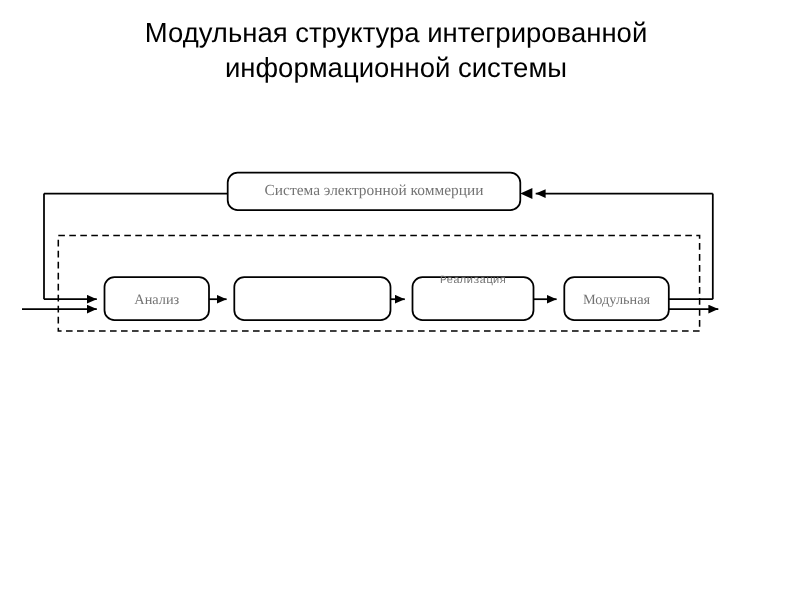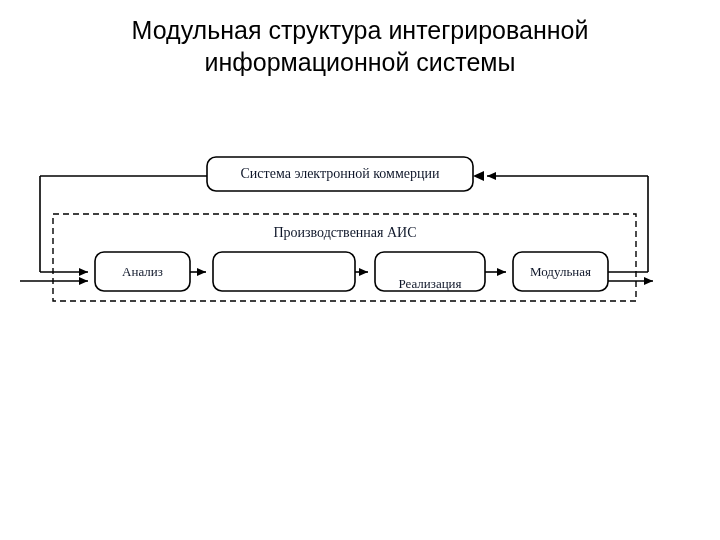--- a/index.html
+++ b/index.html
@@ -31,21 +31,21 @@
     position: absolute;
     left: 0;
     top: 0;
   }
   .node-label {
     position: absolute;
     display: flex;
     align-items: center;
     justify-content: center;
     font-family: "Liberation Serif", serif;
-    color: #0f172a;
+    color: #737373;
     text-align: center;
     pointer-events: none;
   }
   #label-ecommerce {
     left: 207px;
     top: 157px;
     width: 266px;
     height: 34px;
     font-size: 14px;
   }
@@ -65,24 +65,25 @@
   }
   #label-planning {
     left: 213px;
     top: 252px;
     width: 142px;
     height: 39px;
     font-size: 13px;
   }
   #label-realization {
     left: 375px;
-    top: 264px;
+    top: 236px;
     width: 110px;
     height: 39px;
-    font-size: 13px;
+    font-size: 10px;
+    font-family: Liberation Mono, monospace;
   }
   #label-control {
     left: 513px;
     top: 252px;
     width: 95px;
     height: 39px;
     font-size: 13px;
   }
 </style>
 </head>
@@ -136,21 +137,20 @@
 
     <rect x="213" y="252" width="142" height="39" rx="9" ry="9" fill="#ffffff" stroke="#000000" stroke-width="1.6"></rect>
 
     <rect x="375" y="252" width="110" height="39" rx="9" ry="9" fill="#ffffff" stroke="#000000" stroke-width="1.6"></rect>
 
     <rect x="513" y="252" width="95" height="39" rx="9" ry="9" fill="#ffffff" stroke="#000000" stroke-width="1.6"></rect>
   </svg>
 
   <div class="node-label" id="label-ecommerce">Система электронной коммерции</div>
 
-  <div class="node-label" id="label-ais">Производственная АИС</div>
 
   <div class="node-label" id="label-analysis">Анализ</div>
 
 
   <div class="node-label" id="label-realization">Реализация</div>
 
   <div class="node-label" id="label-control">Модульная</div>
 
 </div>
 

